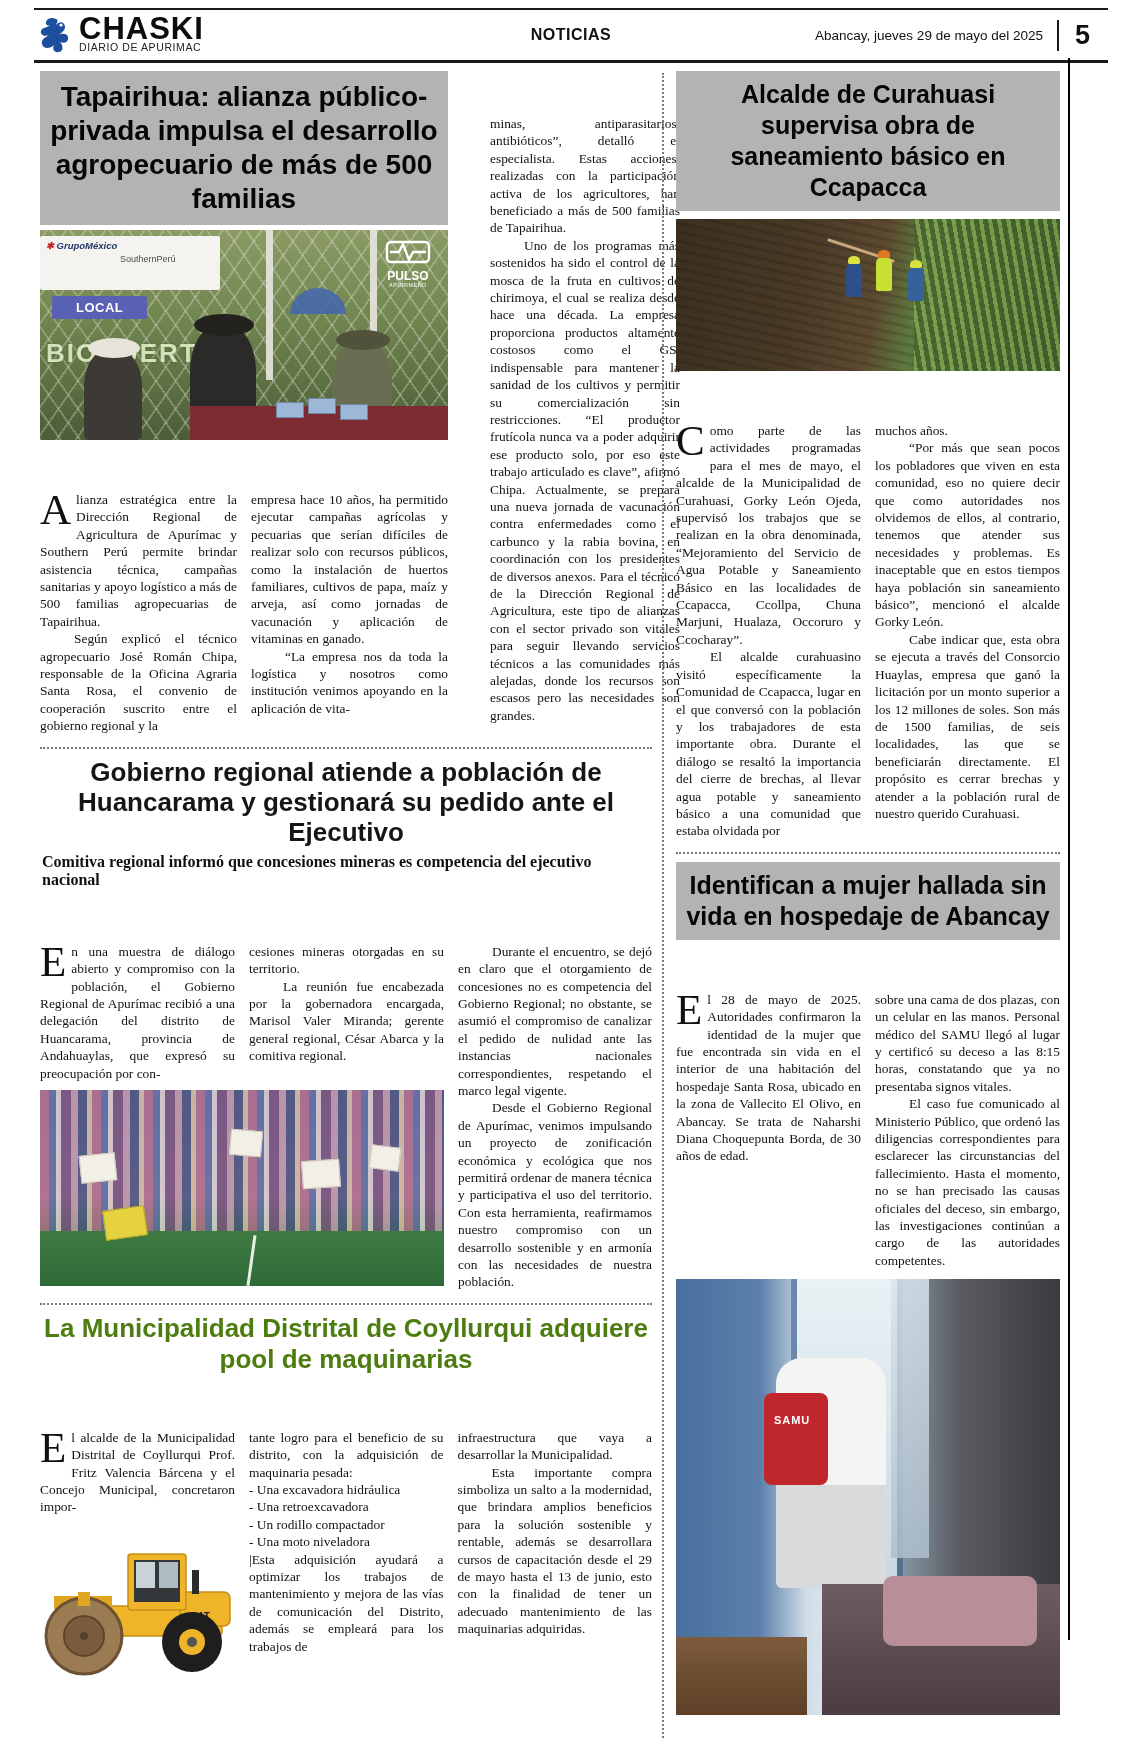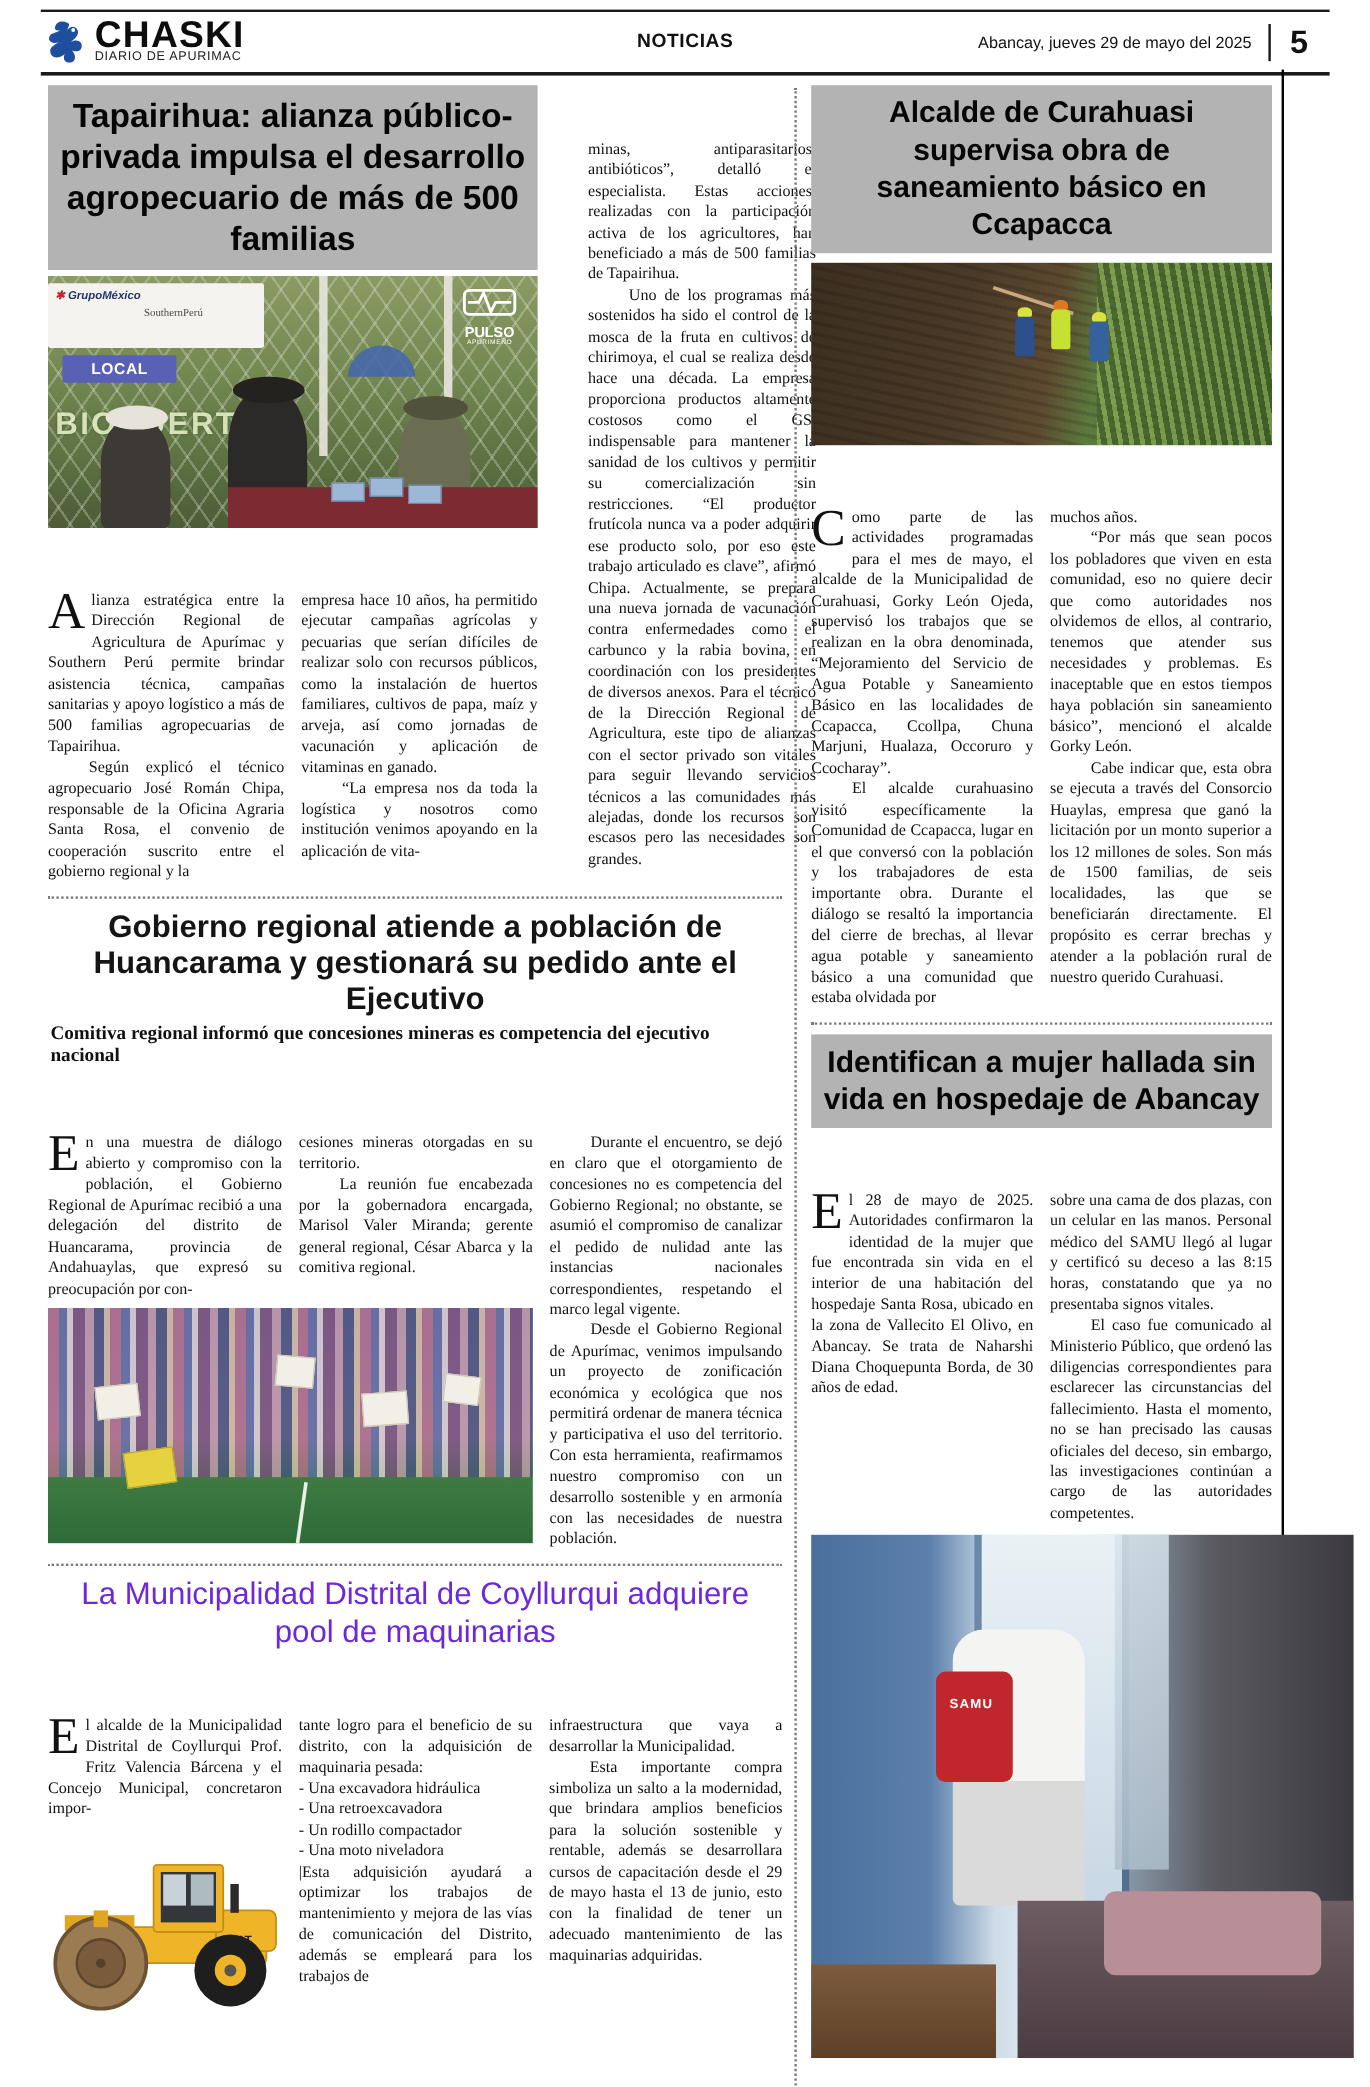--- a/index.html
+++ b/index.html
@@ -43,21 +43,21 @@
   .a1-photo{position:relative;width:408px;height:210px;margin-top:5px;overflow:hidden;
             background:linear-gradient(180deg,#8a9b63 0%,#748852 38%,#5f7343 70%,#4c5c38 100%);}
   .fence{position:absolute;inset:0;
      background:repeating-linear-gradient(55deg,rgba(235,235,225,.28) 0 2px,transparent 2px 16px),
                 repeating-linear-gradient(-55deg,rgba(235,235,225,.28) 0 2px,transparent 2px 16px);}
   .fence-post{position:absolute;top:0;bottom:60px;width:7px;background:#e8e6df;opacity:.9;}
   .banner-left{position:absolute;left:0;top:6px;width:180px;height:54px;background:#f4f3ef;border-radius:2px;
                padding:4px 6px;box-sizing:border-box;}
   .logo-gm{font-family:"Liberation Sans",sans-serif;font-size:9.5px;font-weight:bold;color:#23356b;font-style:italic;}
   .logo-gm .mark{color:#c4262e;font-weight:bold;}
-  .logo-sp{font-family:Liberation Serif, serif;font-size:9px;color:#4c4c44;margin-top:3px;margin-left:74px;}
+  .logo-sp{font-family:Liberation Sans, sans-serif;font-size:9px;color:#4c4c44;margin-top:3px;margin-left:74px;}
   .badge-local{position:absolute;left:12px;top:66px;background:#5a61b5;color:#fff;
                font-family:"Liberation Sans",sans-serif;font-weight:bold;font-size:13px;
                padding:4px 24px;border-radius:2px;letter-spacing:.5px;}
   .biohuertos{position:absolute;left:6px;top:108px;font-family:"Liberation Sans",sans-serif;
               font-weight:bold;font-size:26px;letter-spacing:2px;color:#e9f2cf;opacity:.85;
               text-shadow:0 0 3px #41632b;}
   .pulso{position:absolute;right:8px;top:8px;width:64px;text-align:center;color:#fff;}
   .pulso-name{font-family:"Liberation Sans",sans-serif;font-weight:bold;font-size:12px;line-height:12px;margin-top:2px;}
   .pulso-sub{font-family:"Liberation Sans",sans-serif;font-size:5.5px;letter-spacing:.5px;}
   .person{position:absolute;border-radius:40% 40% 8% 8%;}
@@ -80,42 +80,42 @@
             background:linear-gradient(180deg,#7d6f96 0%,#8a7a9e 30%,#97839d 55%,#3e7a41 72%,#2f6b39 100%);}
   .crowd{position:absolute;left:0;right:0;top:0;height:72%;
      background:repeating-linear-gradient(90deg,#b86f8e 0 9px,#5d6fa8 9px 16px,#e8dede 16px 21px,#7a4f7d 21px 31px,#c9a0b0 31px 38px,#44527e 38px 47px,#e0c8a8 47px 52px);
      opacity:.75;filter:blur(.4px);}
   .sign{position:absolute;background:#f2efe6;border:1px solid #cfc9b8;}
   .sign.yellow{background:#e6d23e;border-color:#b5a42c;}
   .fieldline{position:absolute;left:52%;bottom:0;width:3px;height:26%;background:#e8efe4;transform:rotate(8deg);}
   .a2-col3{width:194px;flex:0 0 194px;margin-left:14px;}
 
   
-  .a3-title{font-family:"Liberation Sans",sans-serif;font-weight:normal;font-size:26px;line-height:31px;
-            text-align:center;color:#6d28d9;margin:6px 0 10px 0;}
+  .a3-title{font-family:"Liberation Sans",sans-serif;font-weight:bold;font-size:26px;line-height:31px;
+            text-align:center;color:#4d7c0f;margin:6px 0 10px 0;}
   .a3-body{display:flex;gap:14px;}
   .a3-body .c{width:195px;}
   .cat-img{margin:14px auto 0 auto;display:block;}
   .a3-list{margin:0;padding:0;list-style:none;}
   .a3-list li{margin:0;}
 
   
   .r1-title{font-size:25px;line-height:31px;padding:8px 6px;}
   .r1-photo{position:relative;width:384px;height:152px;margin-top:8px;overflow:hidden;
             background:linear-gradient(100deg,#3c2f20 0%,#4a3a27 34%,#5d4a30 52%,#5d7a3e 62%,#4f7036 78%,#3f5e2c 100%);}
   .soil-tex{position:absolute;inset:0;background:repeating-linear-gradient(12deg,rgba(0,0,0,.25) 0 3px,transparent 3px 9px);opacity:.5;}
   .veg{position:absolute;right:0;top:0;width:38%;height:100%;
        background:repeating-linear-gradient(80deg,rgba(157,190,96,.55) 0 4px,rgba(62,94,38,.6) 4px 9px);}
   .worker{position:absolute;width:16px;height:34px;border-radius:6px 6px 2px 2px;}
   .helmet{position:absolute;width:12px;height:8px;border-radius:50% 50% 20% 20%;}
   .pick{position:absolute;width:70px;height:3px;background:#caa87e;transform:rotate(18deg);}
   .r-cols{display:flex;gap:14px;margin-top:7px;}
   .r-cols .c{width:185px;}
   .r2-title{font-size:25px;line-height:31px;padding:8px 10px;}
-  .r2-photo{position:relative;width:452px;height:436px;margin-top:10px;overflow:hidden;
+  .r2-photo{position:relative;width:384px;height:436px;margin-top:10px;overflow:hidden;
             background:linear-gradient(90deg,#4b6f9d 0%,#5c80ab 22%,#cfdde8 34%,#e7eef2 46%,#8899a8 58%,#5a5a60 74%,#3c3a40 100%);}
   .window-frame{position:absolute;left:30%;top:0;width:26%;height:70%;background:linear-gradient(180deg,#eaf1f5,#c8d8e4);
                 border-left:6px solid #6b88a8;border-right:6px solid #55708e;}
   .samu-person{position:absolute;left:26%;top:18%;width:110px;height:230px;
                background:linear-gradient(180deg,#f4f4f2 0 55%,#dadada 55% 100%);border-radius:26px 26px 6px 6px;}
   .samu-bag{position:absolute;left:23%;top:26%;width:64px;height:92px;background:#c0272d;border-radius:8px;}
   .samu-label{position:absolute;color:#fff;font-family:"Liberation Sans",sans-serif;font-weight:bold;font-size:11px;letter-spacing:1px;}
   .bed{position:absolute;right:0;bottom:0;width:62%;height:30%;background:linear-gradient(180deg,#6e5d63,#4a3c42);}
   .blanket{position:absolute;right:6%;bottom:16%;width:40%;height:16%;background:#b88f96;border-radius:10px;}
   .floorstrip{position:absolute;left:0;bottom:0;width:34%;height:18%;background:linear-gradient(180deg,#7d5b3e,#5d4026);}

